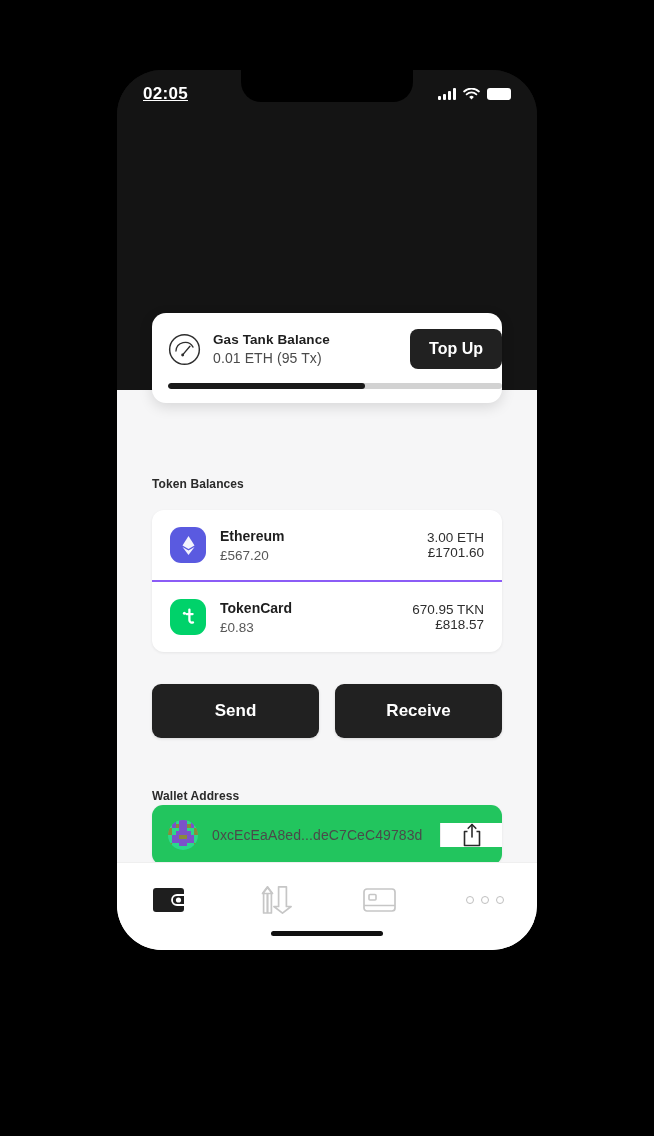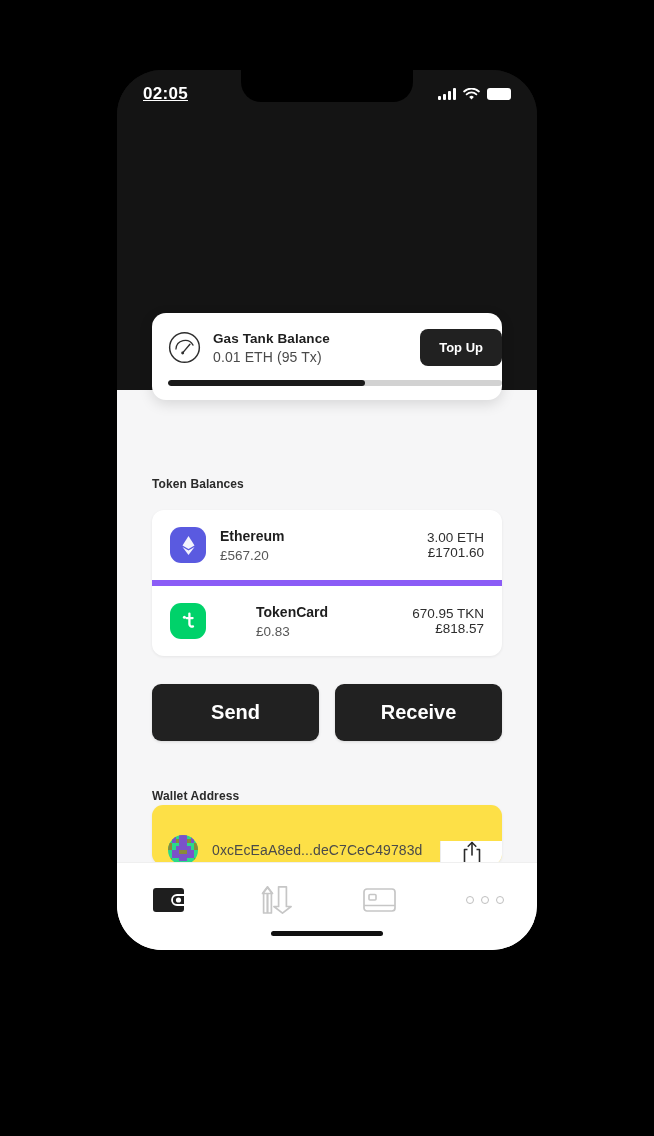--- a/index.html
+++ b/index.html
@@ -106,21 +106,21 @@
   }
   #gas-card-top{ display:flex; align-items:center; }
   #gauge-icon{ width:33px; height:33px; flex:0 0 33px; margin-right:12px; }
   #gas-text{ flex:1; }
   #gas-title{ font-size:13.5px; font-weight:bold; color:#1E1E1E; letter-spacing:.1px; }
   #gas-sub{ font-size:14px; color:#4A4A4A; margin-top:3px; letter-spacing:.1px; }
   #top-up-button{
     background:#212121; color:#fff;
     border:none; border-radius:8px;
     font-family:inherit;
-    font-size:13px; font-weight:bold;
+    font-size:16px; font-weight:bold;
     padding:11px 19px;
     cursor:pointer;
   }
   #gas-progress-track{
     margin-top:14px;
     height:6px; border-radius:3px;
     background:#D2D2D2;
     overflow:hidden;
   }
   #gas-progress-fill{
@@ -138,51 +138,51 @@
   #token-card{
     background:#fff;
     border-radius:12px;
     box-shadow:0 1px 3px rgba(0,0,0,.07);
     overflow:hidden;
   }
   .token-row{
     display:flex; align-items:center;
     padding:17px 18px;
   }
-  .token-row + .token-row{ border-top:6px solid #8b5cf6;gap:36px; }
+  .token-row + .token-row{ border-top:2px solid #8b5cf6; }
   .token-icon{
     width:36px; height:36px; flex:0 0 36px;
     border-radius:11px;
     display:flex; align-items:center; justify-content:center;
     margin-right:14px;
   }
   .token-names{ flex:1; }
   .token-name{ font-size:14px; font-weight:bold; color:#1E1E1E; }
   .token-price{ font-size:13.5px; color:#585858; margin-top:4px; }
   .token-values{ text-align:right; }
   .token-amount{ font-size:13.5px; color:#2E2E2E; }
   .token-fiat{ font-size:13.5px; color:#2E2E2E; }
 
   
   #action-buttons{ display:flex; gap:16px; }
   .action-button{
     flex:1;
     background:#212121; color:#fff;
     border:none; border-radius:9px;
     font-family:inherit;
-    font-size:20px; font-weight:bold;
+    font-size:17px; font-weight:bold;
     padding:17px 0;
     cursor:pointer;
     box-shadow:0 1px 3px rgba(0,0,0,.12);
   }
 
   
   #address-card{
-    display:flex; align-items:flex-end;
-    background:#fde047;
+    display:flex; align-items:center;
+    background:#22c55e;
     border-radius:11px;
     box-shadow:0 1px 3px rgba(0,0,0,.07);
     overflow:hidden;
     height:60px;
   }
   #address-main{
     flex:1; display:flex; align-items:center;
     padding:0 16px;
   }
   #blockie-avatar{

